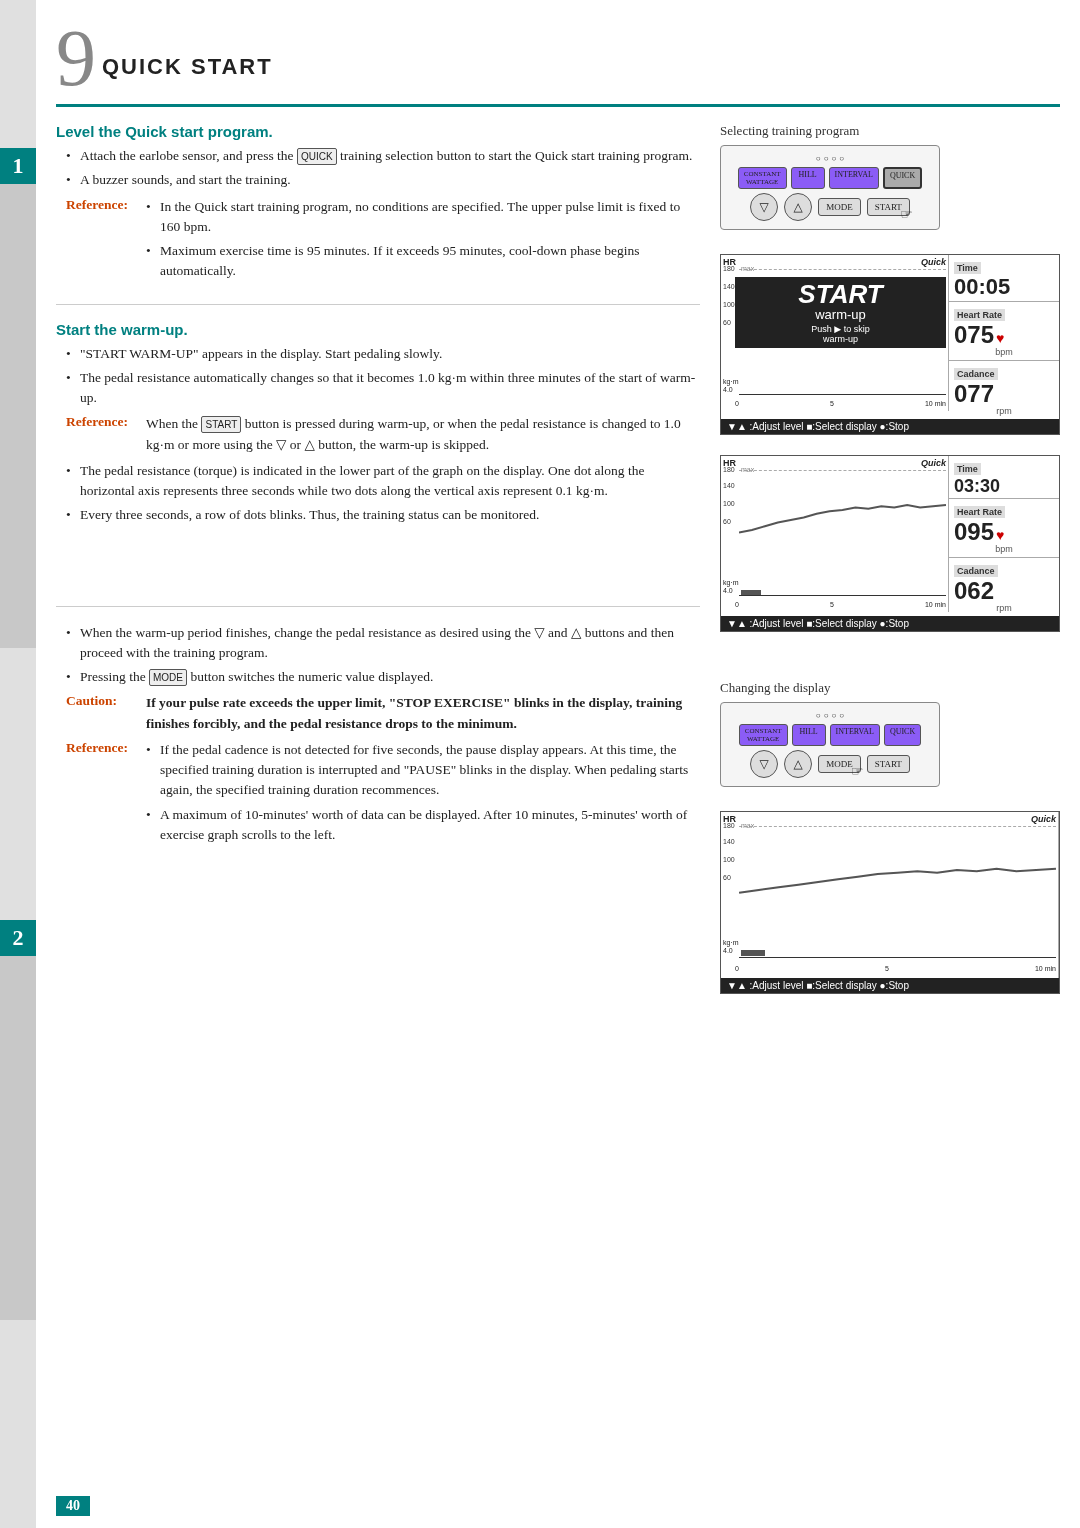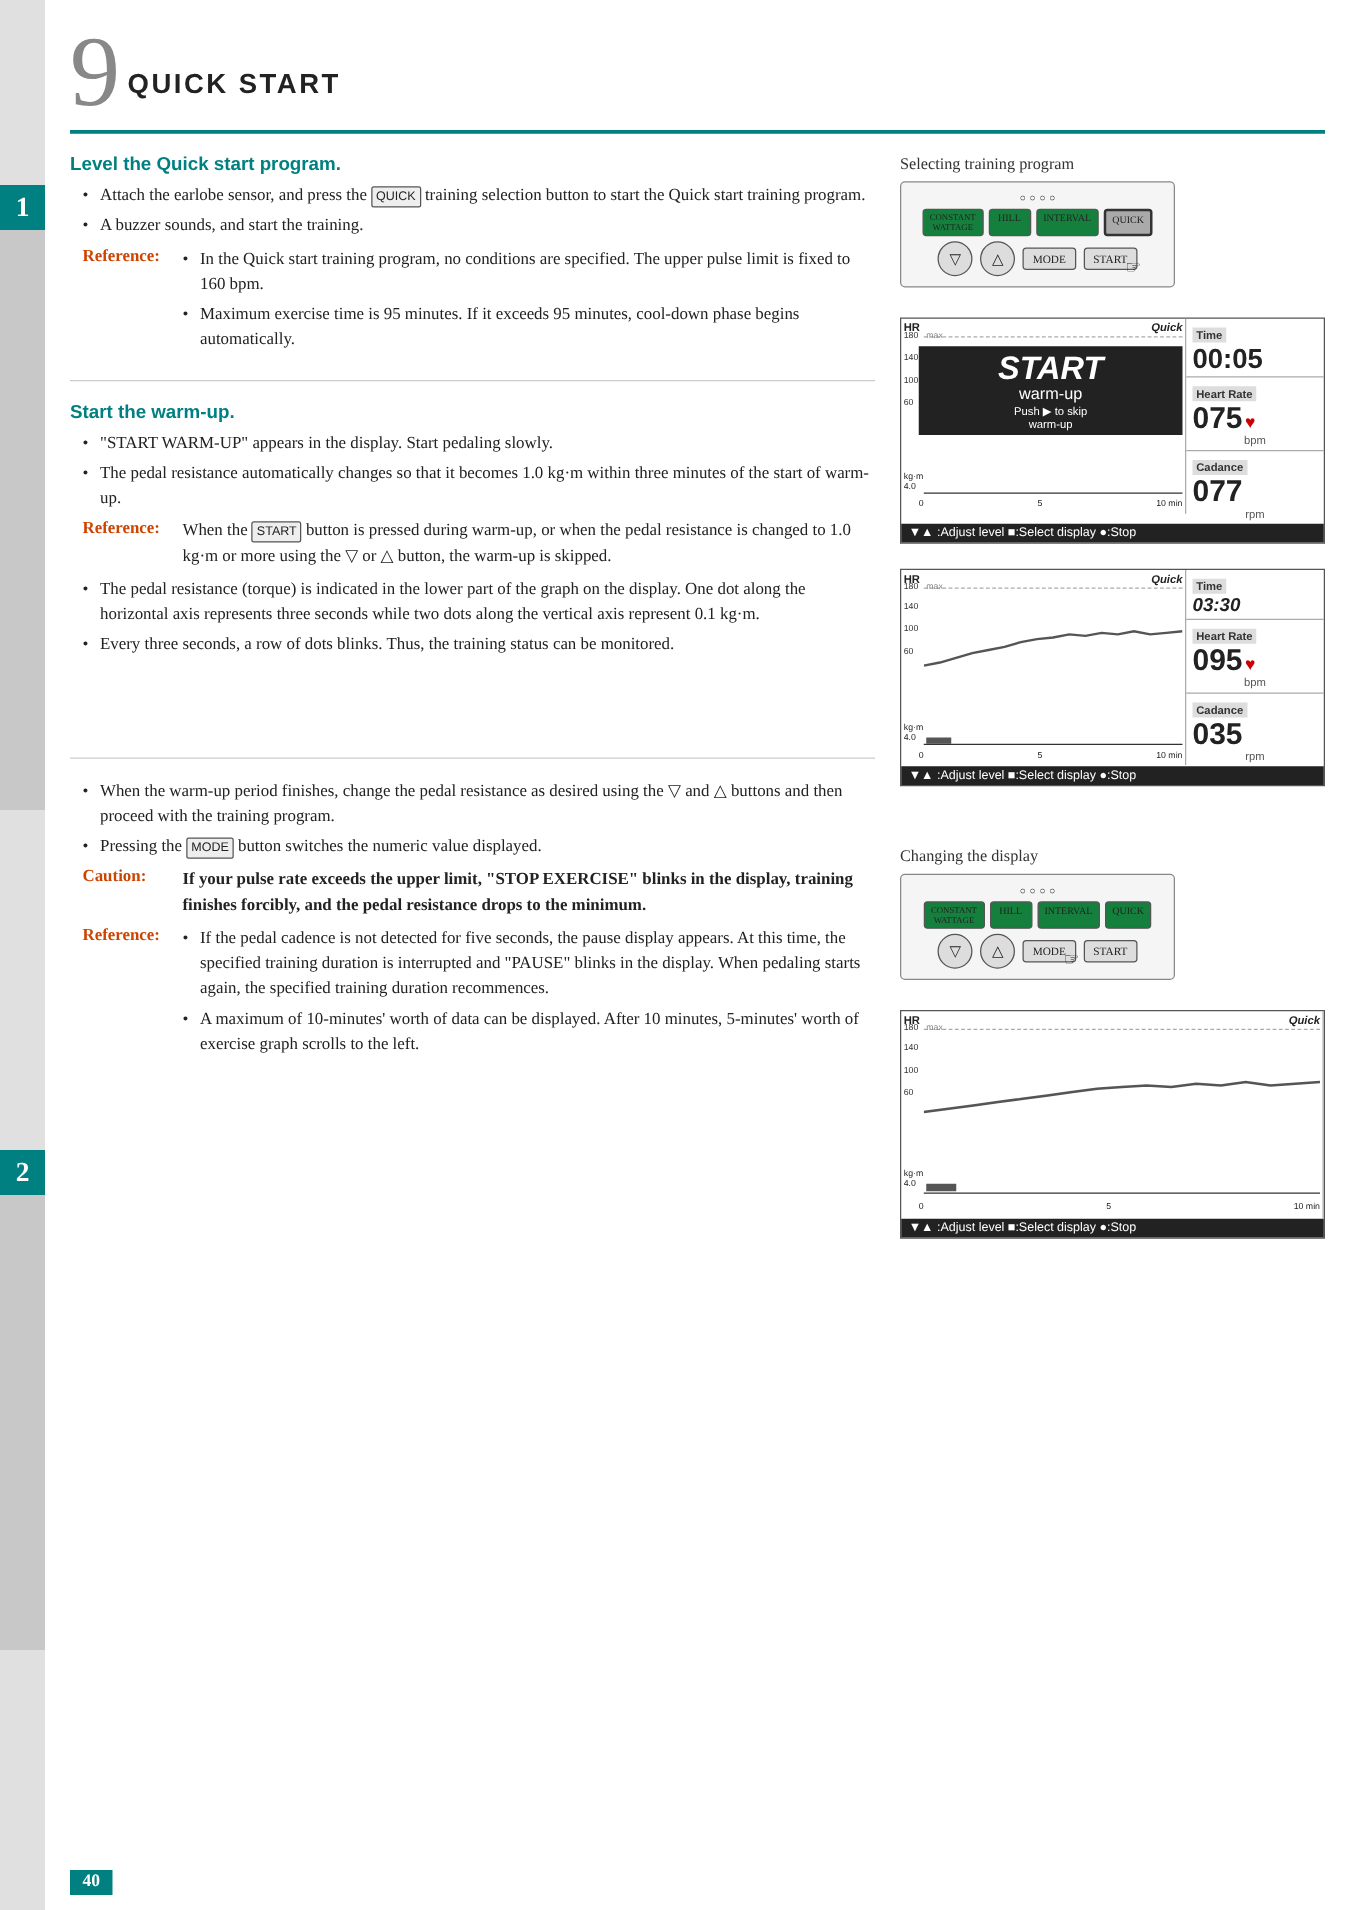--- a/index.html
+++ b/index.html
@@ -172,21 +172,21 @@
       display: flex;
       gap: 4px;
       margin-bottom: 4px;
       justify-content: center;
     }
     .device-btn {
       border: 1.5px solid #555;
       border-radius: 3px;
       padding: 2px 5px;
       font-size: 9px;
-      background: #15803d;
+      background: #8b5cf6;
       text-align: center;
       min-width: 34px;
     }
     .device-btn.active-btn {
       background: #bbb;
     }
     .device-lower-row {
       display: flex;
       gap: 6px;
       justify-content: center;
@@ -528,33 +528,33 @@
               <div style="position:absolute;bottom:4px;left:14px;right:2px;display:flex;justify-content:space-between;font-size:7px;">
                 <span>0</span>
                 <span>5</span>
                 <span>10 min</span>
               </div>
             </div>
 
             <div class="stats-panel">
               <div class="stat-block">
                 <div class="stat-label">Time</div>
-                <div class="stat-value" style="font-size:15px;font-style:italic;">03:30</div>
+                <div class="stat-value" style="font-size:18px;">03:30</div>
               </div>
               <div class="stat-block">
                 <div class="stat-label">Heart Rate</div>
                 <div style="display:flex;align-items:baseline;">
                   <span class="stat-value" style="font-size:24px;">095</span>
                   <span style="color:#cc0000;font-size:14px;margin-left:2px;">♥</span>
                 </div>
                 <div class="stat-unit">bpm</div>
               </div>
               <div class="stat-block">
                 <div class="stat-label">Cadance</div>
-                <div class="stat-value" style="font-size:24px;">035</div>
+                <div class="stat-value" style="font-size:24px;">062</div>
                 <div class="stat-unit">rpm</div>
               </div>
             </div>
           </div>
           <div class="status-bar">▼▲ :Adjust level  ■:Select display  ●:Stop</div>
         </div>
       </div>
 
       <div style="height:20px;"></div>
 

